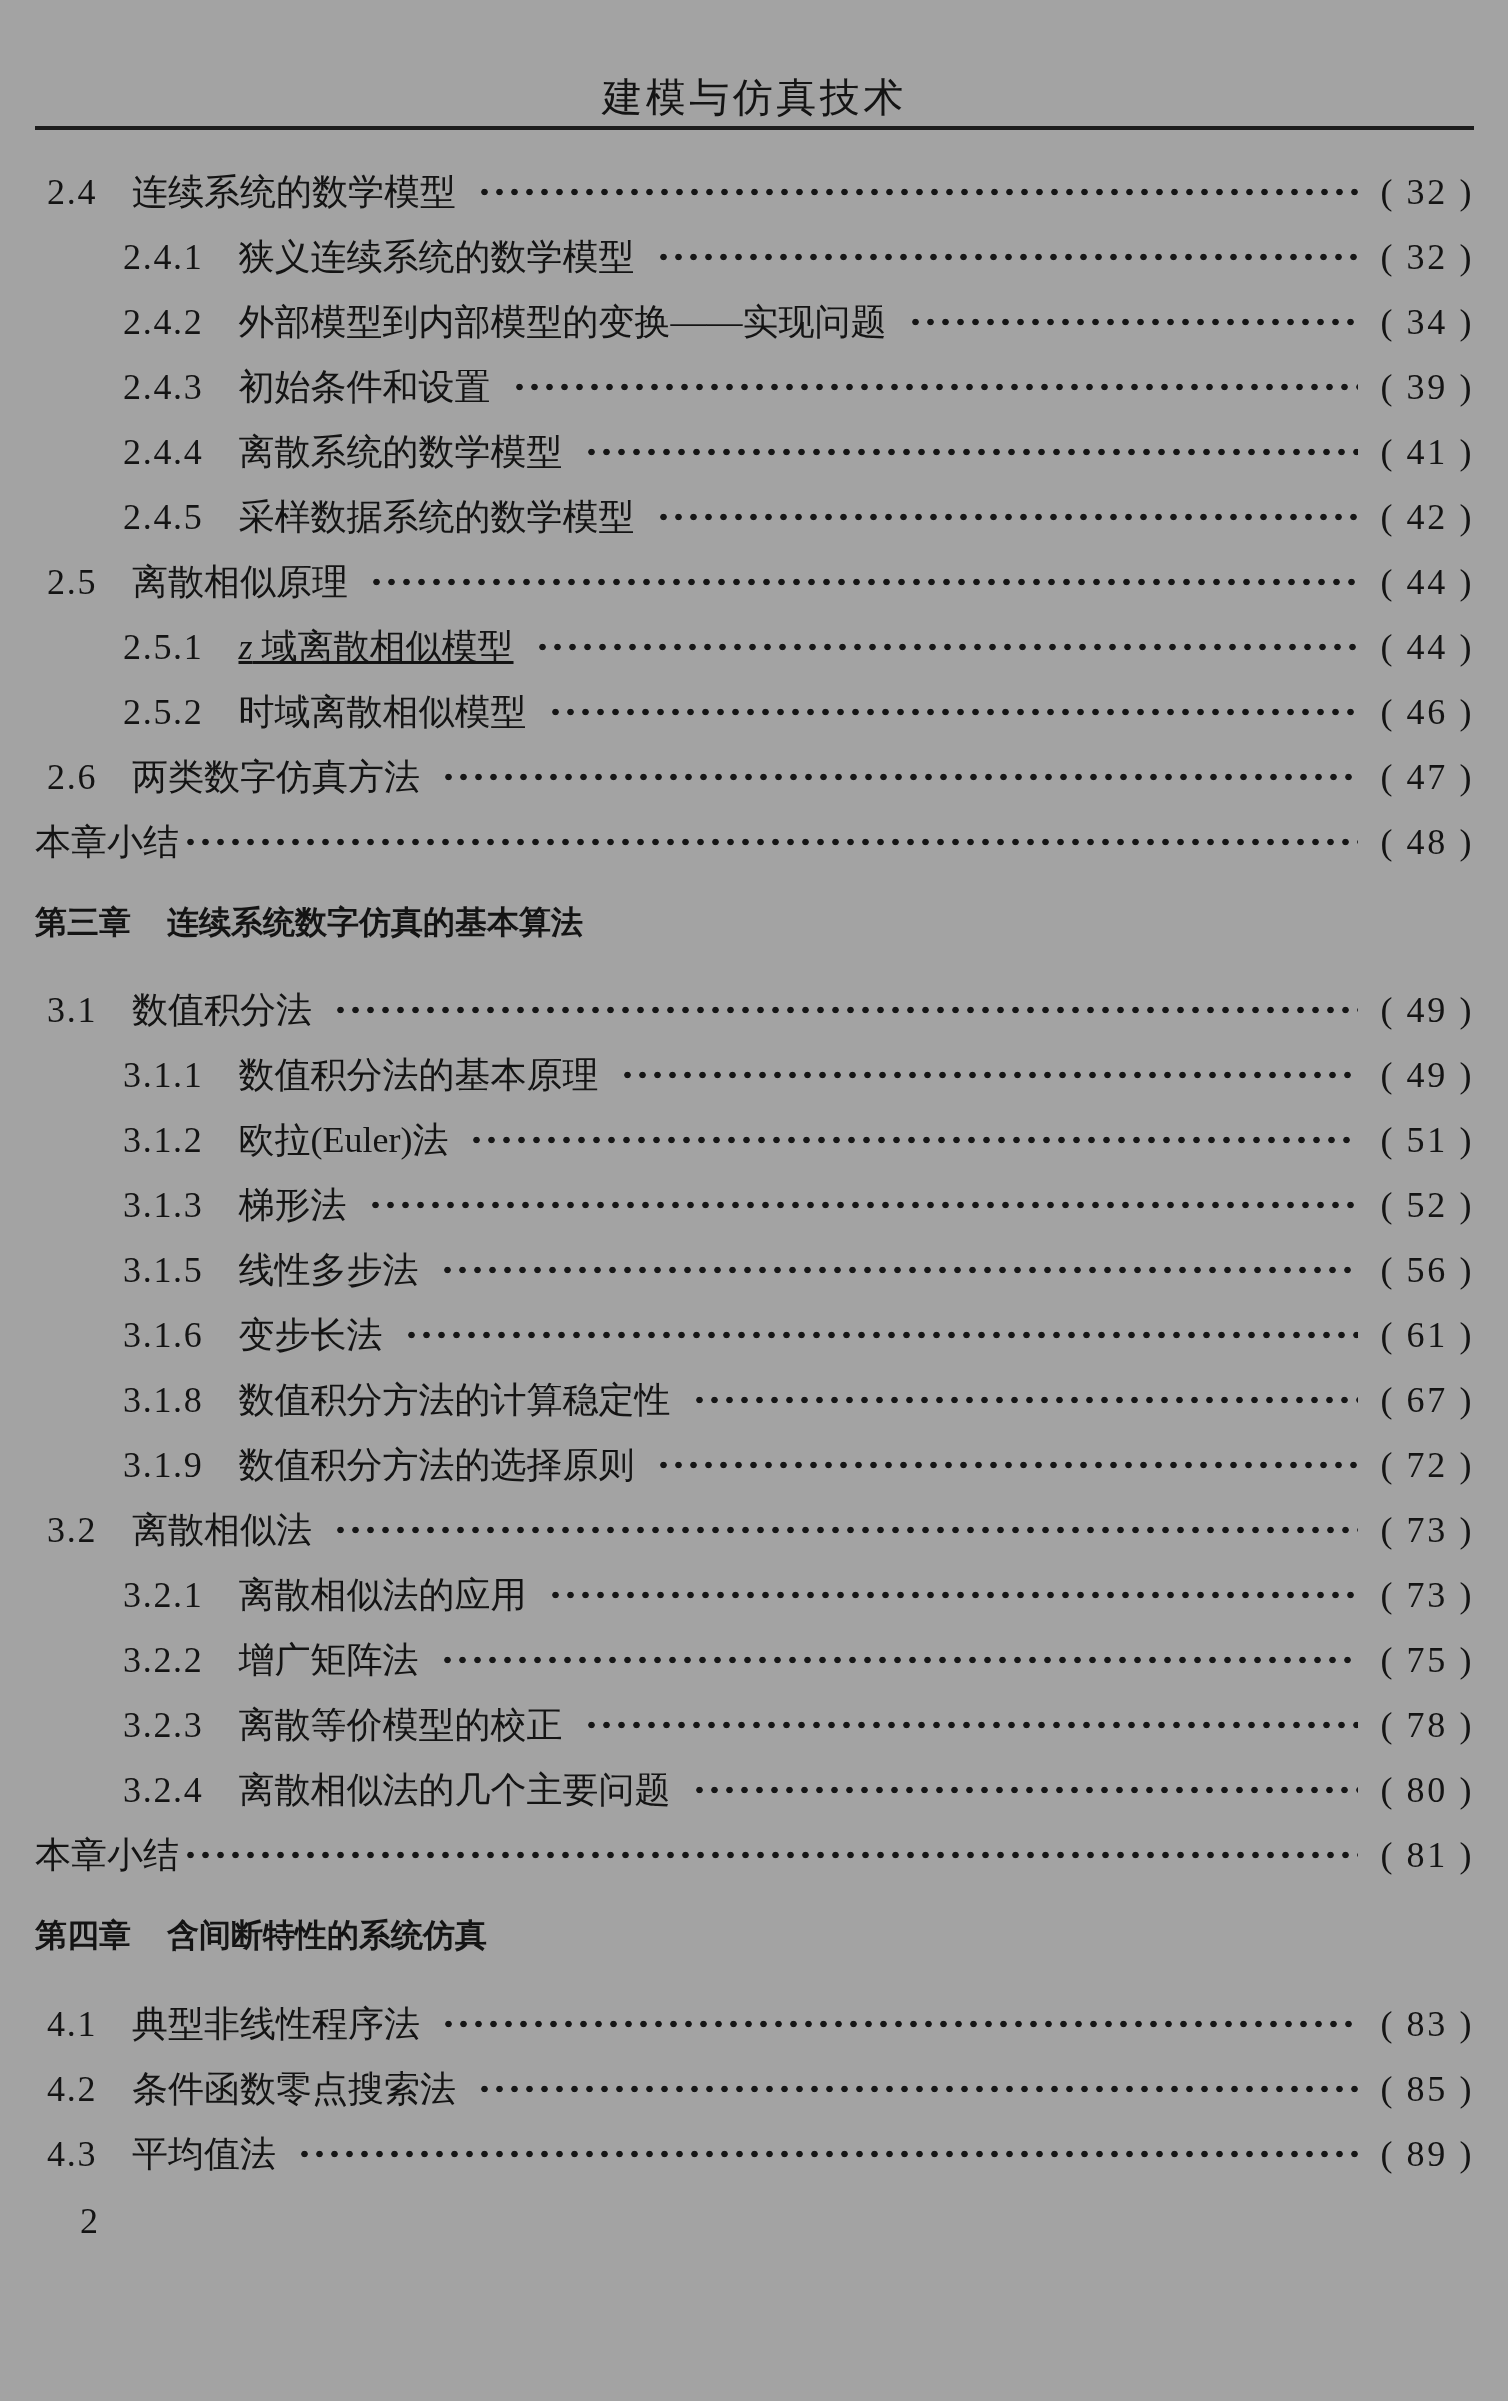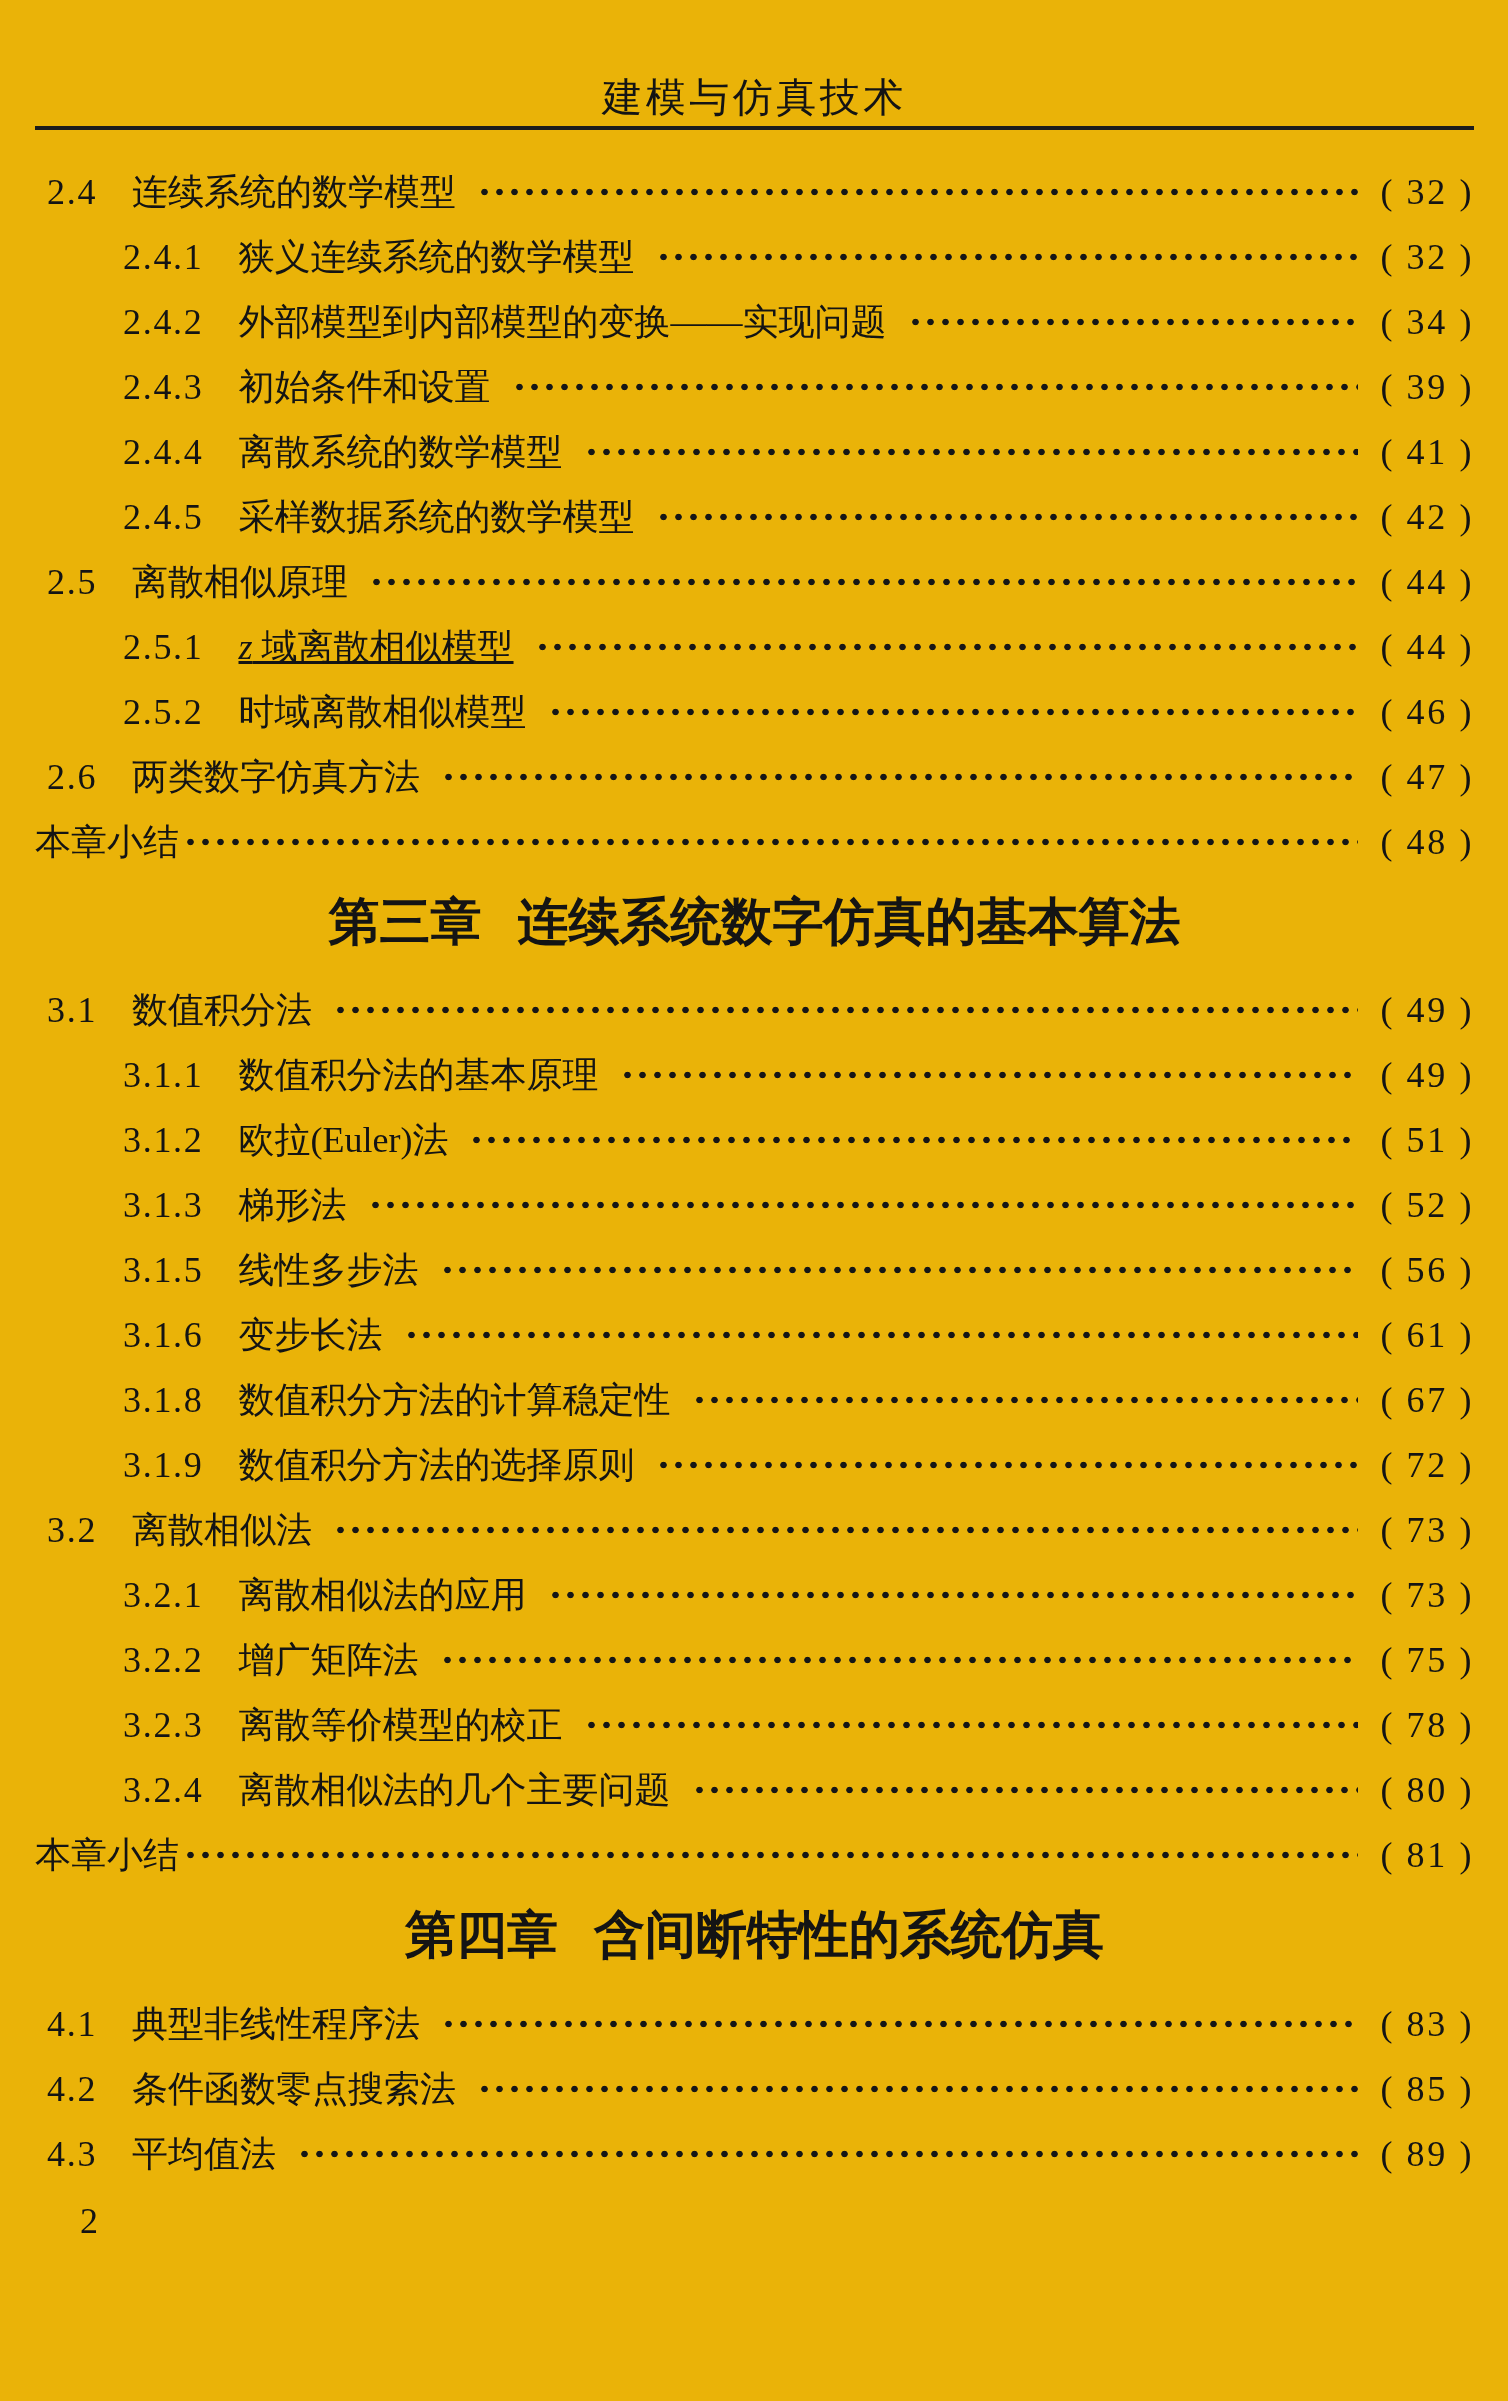--- a/index.html
+++ b/index.html
@@ -1,20 +1,20 @@
 <!DOCTYPE html>
 <html style="font-size:14px"><head>
 <meta charset="utf-8">
 <style>
   html,body{margin:0;padding:0;background:#e8e8e8;}
   .page{
     position:relative;
     width:1509px;height:2401px;
     margin:0 auto;
-    background:#eab308;
+    background:#a3a3a3;
     color:#141414;
     font-family:"Liberation Serif","DejaVu Serif",serif;
     overflow:hidden;
     box-sizing:border-box;
     padding:0 35px;
   }
   .running-head{
     padding-top:78px;
     text-align:center;
     font-size:40px;
@@ -58,24 +58,23 @@
     background-position:left center;
   }
   .row.lvl0 .leader{margin-left:4.3px;}
   .pageno{
     white-space:nowrap;
     letter-spacing:2.6px;
     text-align:center;
   }
   .chapter{
     margin:22.5px 0 31px 0;
-    text-align:center;
     font-family:"Liberation Sans","DejaVu Sans",sans-serif;
     font-weight:bold;
-    font-size:51px;
+    font-size:32px;
     line-height:50px;
     white-space:nowrap;
   }
   .chapter .chapter-num{margin-right:36px;}
   .folio{
     margin:15.6px 0 0 45px;
     font-size:36px;
     line-height:1.1;
   }
 </style>

